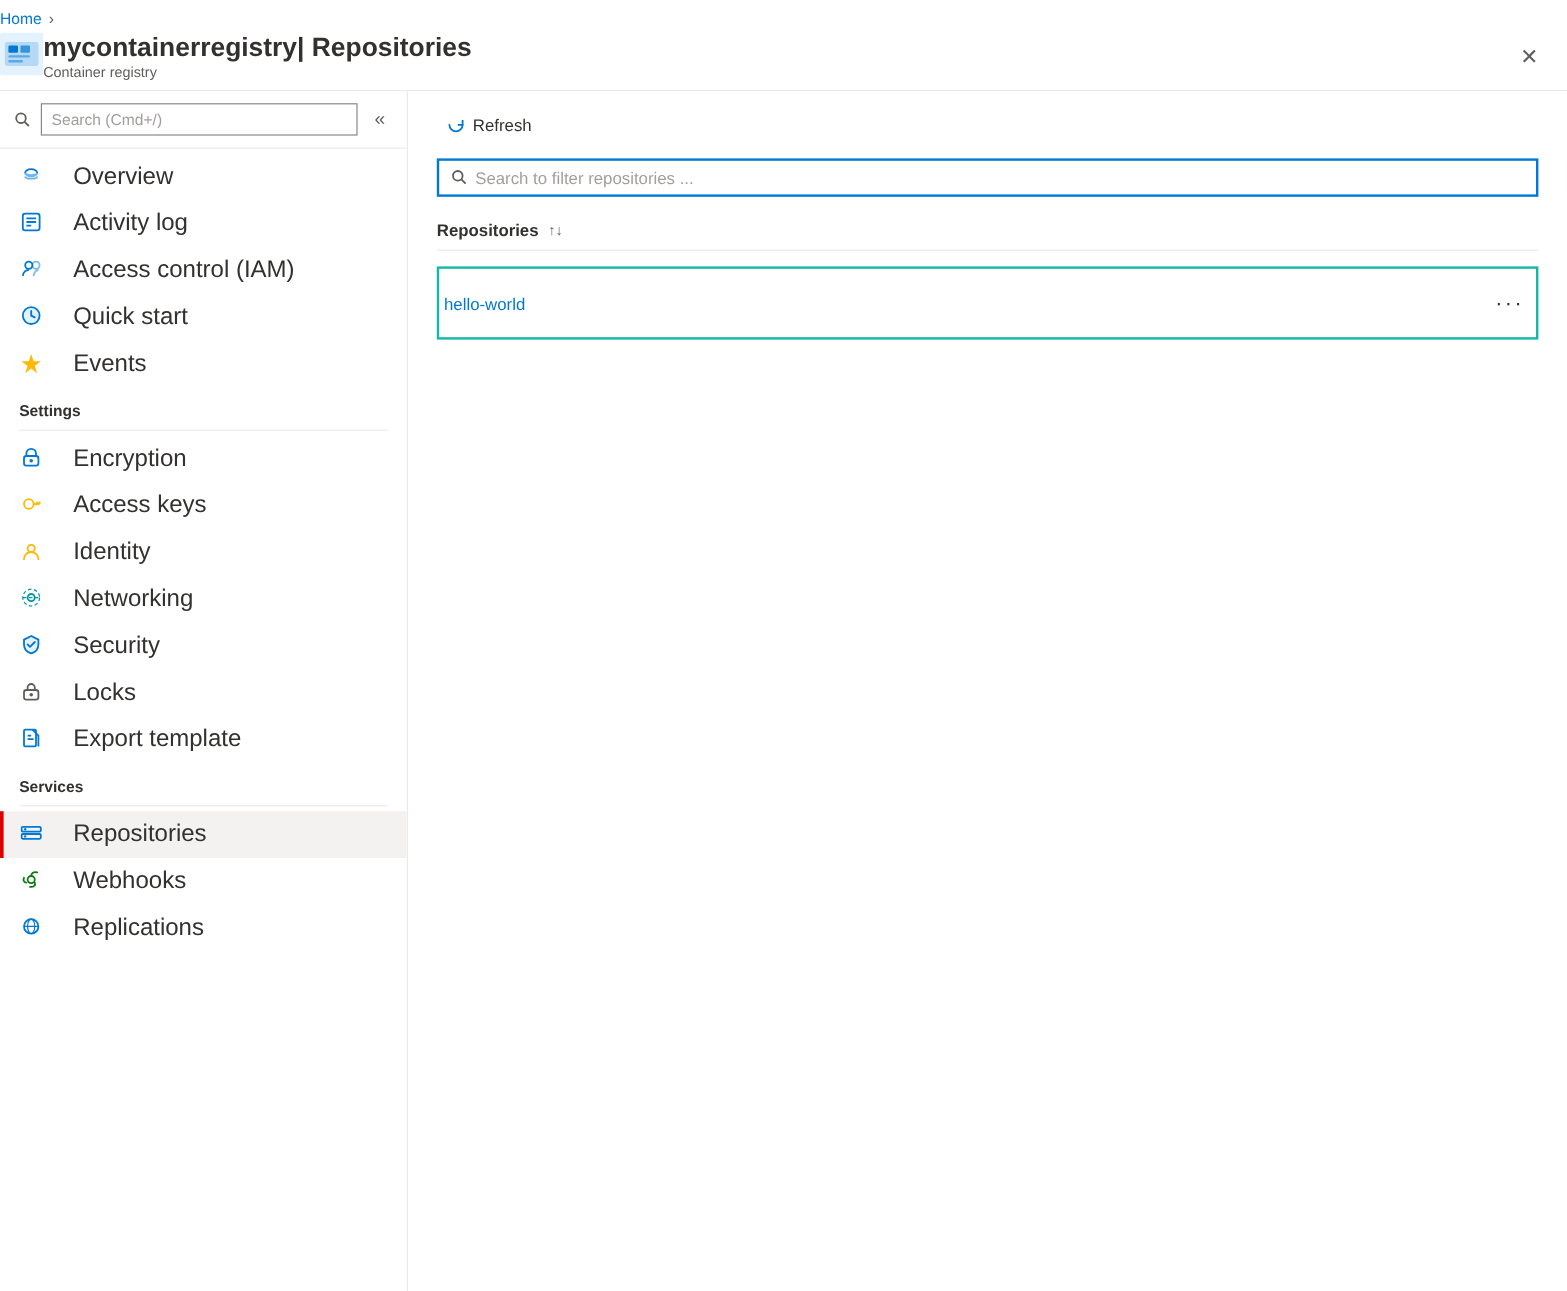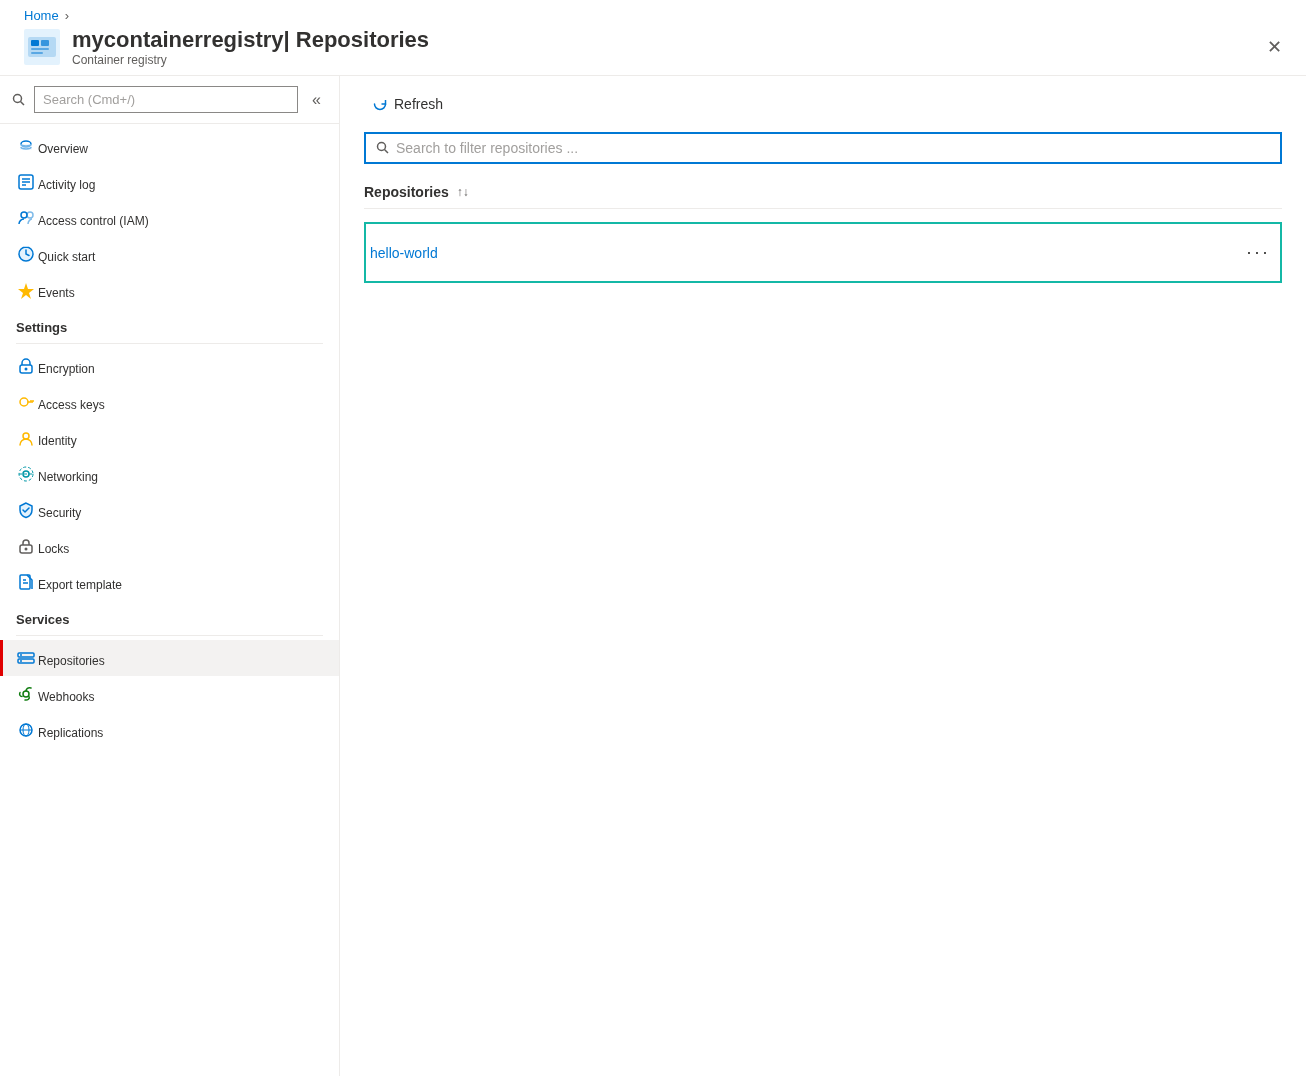--- a/index.html
+++ b/index.html
@@ -1,44 +1,44 @@
 <!DOCTYPE html>
 <html><head>
   <meta charset="utf-8">
   <style>
     * { box-sizing: border-box; margin: 0; padding: 0; }
     body { font-family: 'Segoe UI', Arial, sans-serif; font-size: 14px; color: #323130; background: #fff; }
     
     .app-container { display: flex; flex-direction: column; height: 100vh; width: 1306px; }
     
     
-    .header { padding: 8px 16px 0 24px; border-bottom: 1px solid #edebe9; }
+    .header { padding: 8px 16px 0 0; border-bottom: 1px solid #edebe9; }
     .breadcrumb { display: flex; align-items: center; gap: 6px; font-size: 13px; color: #0078d4; margin-bottom: 4px; }
     .breadcrumb span { color: #0078d4; cursor: pointer; }
     .breadcrumb .separator { color: #605e5c; }
     .title-row { display: flex; align-items: center; justify-content: space-between; padding-bottom: 8px; }
-    .title-left { display: flex; align-items: center; gap: 12px; }
+    .title-left { display: flex; align-items: flex-start; gap: 0; }
     .app-icon { width: 36px; height: 36px; }
     .app-title { font-size: 22px; font-weight: 600; color: #323130; }
     .app-subtitle { font-size: 12px; color: #605e5c; }
     .close-btn { font-size: 18px; color: #605e5c; cursor: pointer; padding: 4px 8px; border: none; background: none; }
     
     
     .main-layout { display: flex; flex: 1; overflow: hidden; }
     
     
     .sidebar { width: 340px; min-width: 340px; border-right: 1px solid #edebe9; display: flex; flex-direction: column; overflow-y: auto; }
     
     .search-box { padding: 10px 12px; border-bottom: 1px solid #edebe9; display: flex; align-items: center; gap: 8px; }
     .search-input { flex: 1; border: 1px solid #8a8886; padding: 5px 8px; font-size: 13px; outline: none; color: #323130; }
     .search-input::placeholder { color: #a19f9d; }
     .collapse-btn { color: #605e5c; cursor: pointer; font-size: 16px; border: none; background: none; padding: 2px 6px; }
     
     .nav-list { padding: 4px 0; }
-    .nav-item { display: flex; align-items: flex-end; gap: 2px; padding: 8px 16px; cursor: pointer; color: #323130; font-size: 12px; }
+    .nav-item { display: flex; align-items: flex-start; gap: 25px; padding: 8px 16px; cursor: pointer; color: #323130; font-size: 20px; }
     .nav-item.selected-highlight { background: #f3f2f1; border-left: 3px solid #e00000; padding-left: 13px; }
     .nav-icon { width: 20px; height: 20px; display: flex; align-items: center; justify-content: center; flex-shrink: 0; }
     
     .section-header { padding: 12px 16px 4px 16px; font-size: 13px; font-weight: 600; color: #323130; }
     .section-divider { border: none; border-top: 1px solid #edebe9; margin: 4px 16px; }
     
     
     .content { flex: 1; overflow-y: auto; padding: 16px 24px; }
     
     .toolbar { display: flex; align-items: center; gap: 16px; margin-bottom: 16px; }

